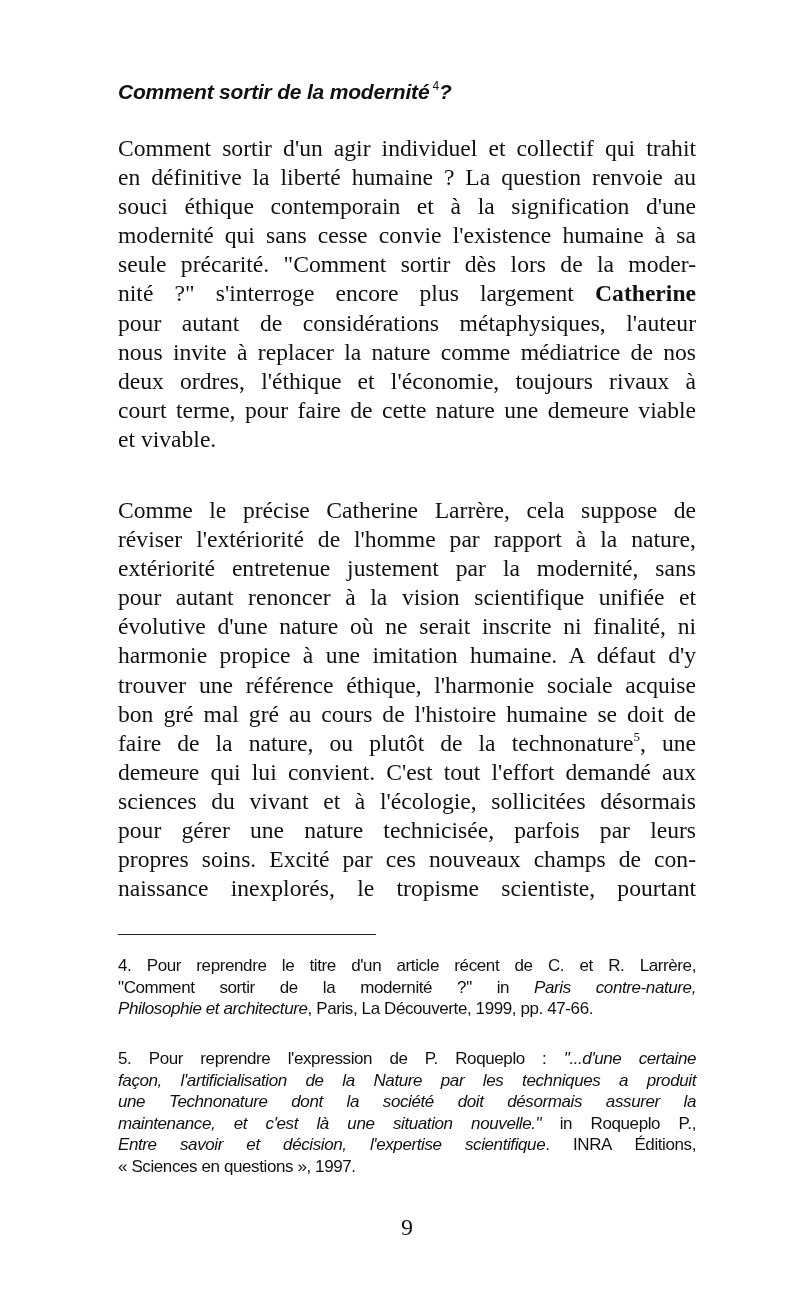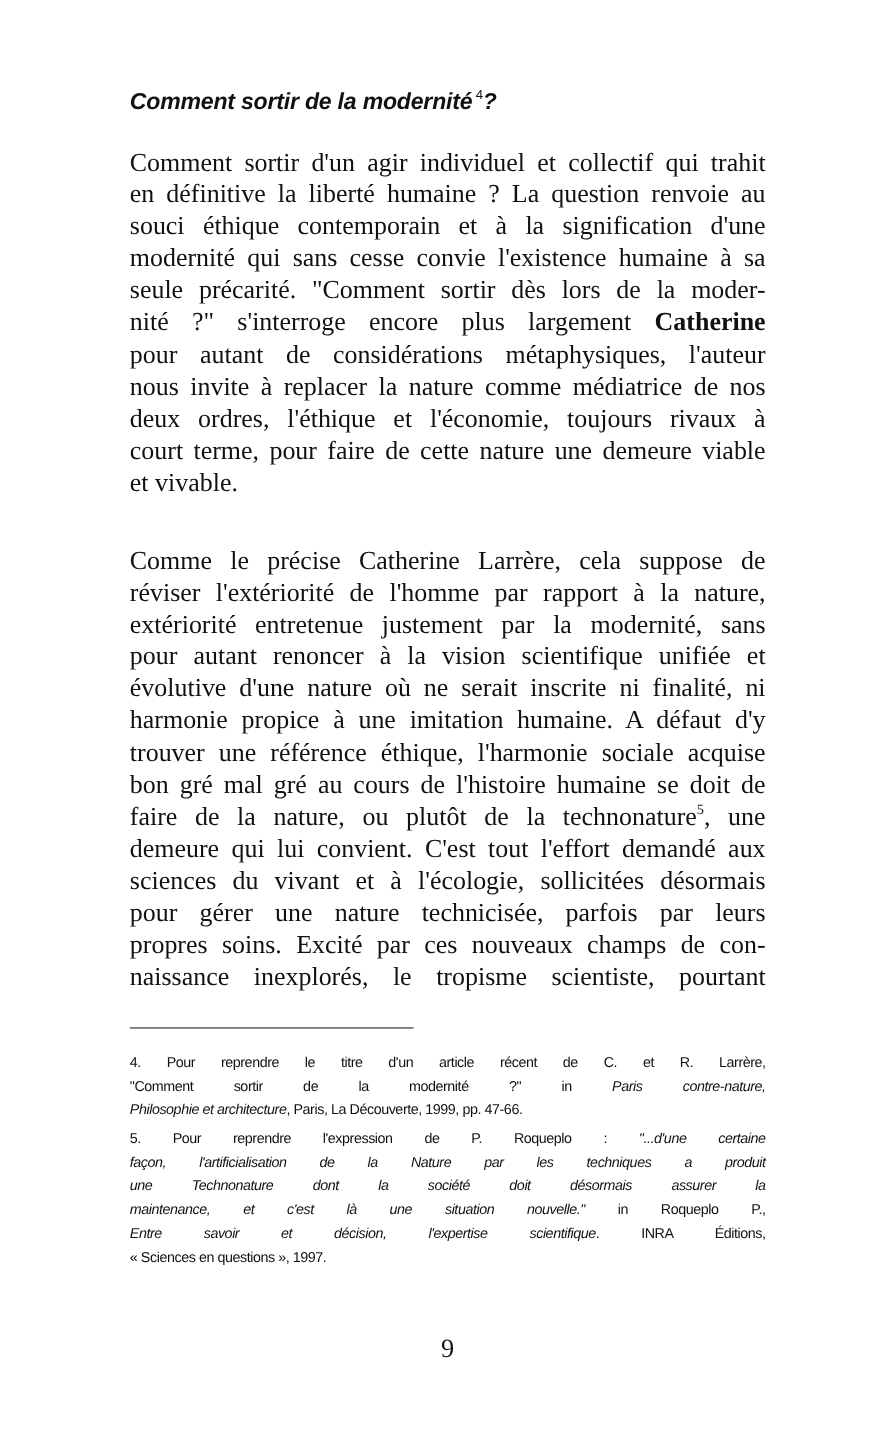--- a/index.html
+++ b/index.html
@@ -74,34 +74,34 @@
       width: 258px;
       height: 0;
       border-top: 1.5px solid #222;
     }
     .footnote {
       position: absolute;
       left: 0;
       width: 578px;
       margin: 0;
       font-family: "Liberation Sans", sans-serif;
-      font-size: 13px;
+      font-size: 17px;
       line-height: 21.6px;
       letter-spacing: -0.4px;
     }
     .footnote .line {
       display: block;
       text-align: justify;
       text-align-last: justify;
       white-space: nowrap;
       height: 21.6px;
     }
     .footnote .line.last { text-align-last: left; }
     #fn4 { top: 955px; }
-    #fn5 { top: 1024px; }
+    #fn5 { top: 1048px; }
     .page-number {
       position: absolute;
       top: 1214px;
       left: 0;
       width: 578px;
       text-align: center;
       font-family: "Liberation Serif", serif;
       font-size: 24px;
     }
   </style>

